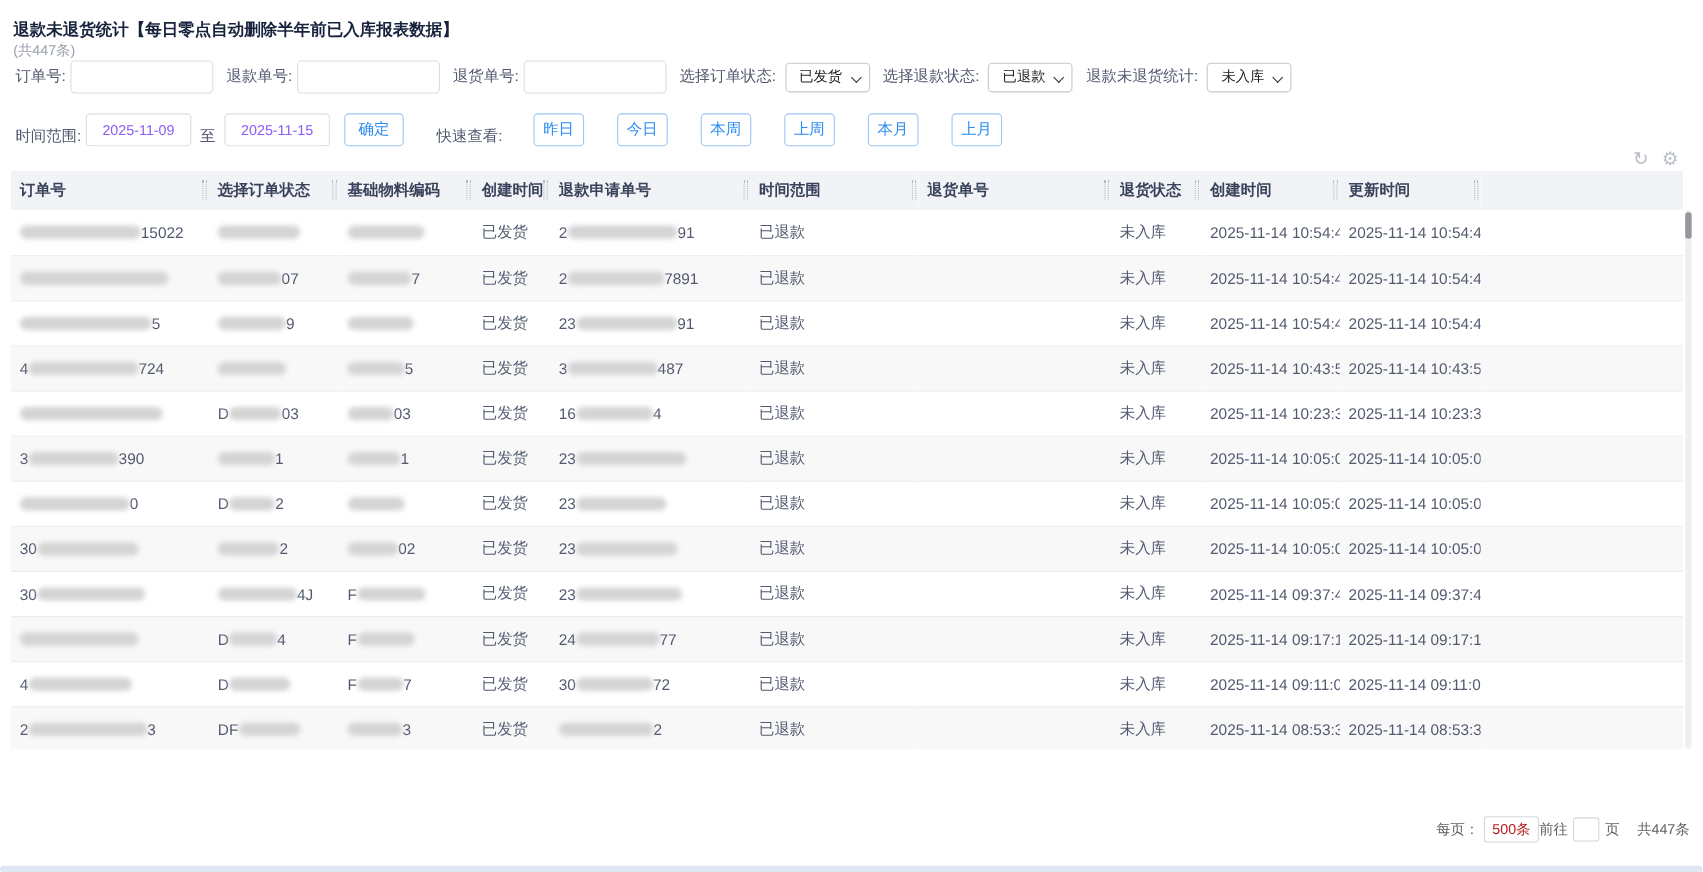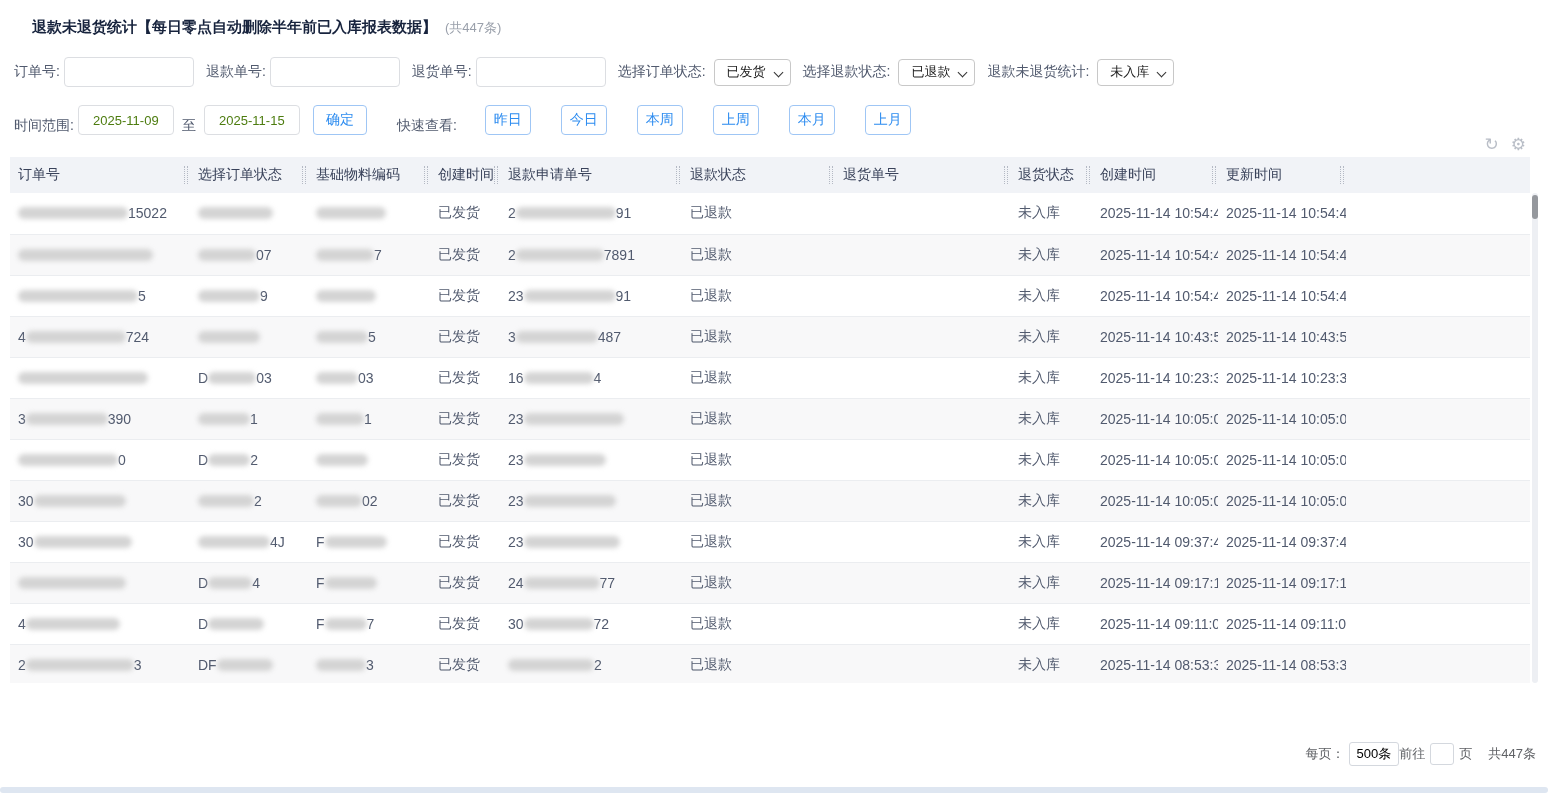--- a/index.html
+++ b/index.html
@@ -7,30 +7,30 @@
   body {
     font-family: "Liberation Sans", sans-serif;
     background: #ffffff;
     color: #515a6e;
     position: relative;
     font-size: 14px;
   }
   .page { position: relative; width: 1548px; height: 793px; }
 
   
-  .title-row { padding: 18px 14px 0 32px; display: flex; align-items: baseline; }
+  .title-row { padding: 18px 14px 0 4px; display: flex; align-items: baseline; flex-direction: column; }
   .page-title { font-size: 15px; font-weight: bold; color: #17233d; }
   .title-count { font-size: 13px; color: #9aa0ab; margin-left: 8px; font-weight: normal; }
 
   
-  .filter-row { display: flex; align-items: center; margin: 20px 14px 0 14px; color: #515a6e; }
+  .filter-row { display: flex; align-items: center; margin: 0 14px 0 14px; color: #515a6e; }
   .f-label { margin-right: 4px; white-space: nowrap; }
   .text-input {
     width: 130px; height: 30px; border: 1px solid #dcdee2; border-radius: 4px;
-    margin-right: 12px; font-family: inherit; font-size: 13px; padding: 0 8px; color: #4d7c0f;
+    margin-right: 12px; font-family: inherit; font-size: 13px; padding: 0 8px; color: #8b5cf6;
     outline: none; background: #fff;
   }
   .select-box {
     position: relative; height: 27px; min-width: 70px;
     border: 1px solid #c8c8c8; border-radius: 4px; background: #fff;
     display: inline-flex; align-items: center; padding: 0 24px 0 12px;
     color: #1c1c1c; font-size: 13px; margin-left: 4px; margin-right: 12px; cursor: pointer;
   }
   .chevron {
     position: absolute; right: 8px; top: 9px; width: 7px; height: 7px;
@@ -57,21 +57,21 @@
   .btn-primary {
     height: 30px; padding: 0 15px; background: #2d8cf0; color: #fff; border: none;
     border-radius: 4px; font-size: 14px; font-family: inherit; cursor: pointer;
   }
 
   
   .table-wrap { position: relative; margin: 22px 10px 0 10px; width: 1528px; height: 526px; overflow: hidden; }
   table { border-collapse: collapse; table-layout: fixed; width: 1520px; }
   th {
     background: #f1f3f7; height: 36px; text-align: left; padding: 0 8px;
-    font-size: 14px; font-weight: 400; color: #39425a; position: relative; white-space: nowrap;
+    font-size: 14px; font-weight: 700; color: #39425a; position: relative; white-space: nowrap;
   }
   .col-handle {
     position: absolute; right: 2px; top: 9px; bottom: 9px; width: 4px;
     border-left: 1px dotted #b4b9c4; border-right: 1px dotted #b4b9c4; cursor: col-resize;
   }
   td {
     height: 41px; padding: 0 8px; font-size: 14px; color: #515a6e;
     border-bottom: 1px solid #ebedf0; white-space: nowrap; overflow: hidden; background: #fff;
   }
   tbody tr:nth-child(even) td { background: #f8f8f9; }
@@ -88,21 +88,21 @@
     background: #95989d; border-radius: 3px; cursor: pointer;
   }
 
   
   .pagination {
     position: absolute; right: 12px; top: 742px;
     display: flex; align-items: center; font-size: 13px; color: #606266;
   }
   .per-page-box {
     border: 1px solid #d4d8de; border-radius: 3px; padding: 2px 7px; margin-left: 4px;
-    color: #000000; font-size: 13px; background: #fff;
+    color: #b91c1c; font-size: 13px; background: #fff;
   }
   .goto-label { margin-left: 0; }
   .goto-input {
     width: 24px; height: 22px; border: 1px solid #d4d8de; border-radius: 3px;
     margin: 0 5px; font-family: inherit; font-size: 13px; text-align: center; outline: none;
   }
   .total-label { margin-left: 16px; }
 
   
   .hscroll-bar {
@@ -180,21 +180,21 @@
           <col style="width: 128px;">
           <col style="width: 184px;">
         </colgroup>
       <thead>
           <tr id="thead-row">
             <th><span>订单号</span><i class="col-handle"></i></th>
             <th><span>选择订单状态</span><i class="col-handle"></i></th>
             <th><span>基础物料编码</span><i class="col-handle"></i></th>
             <th><span>创建时间</span><i class="col-handle"></i></th>
             <th><span>退款申请单号</span><i class="col-handle"></i></th>
-            <th><span>退款状态</span><i class="col-handle"></i></th>
+            <th><span>时间范围</span><i class="col-handle"></i></th>
             <th><span>退货单号</span><i class="col-handle"></i></th>
             <th><span>退货状态</span><i class="col-handle"></i></th>
             <th><span>创建时间</span><i class="col-handle"></i></th>
             <th><span>更新时间</span><i class="col-handle"></i></th>
             <th><span></span></th>
           </tr>
         </thead>
       <tbody id="tbody">
           <tr>
             <td><span class="blur-pill" style="width: 110px;"></span><span>15022</span></td>

